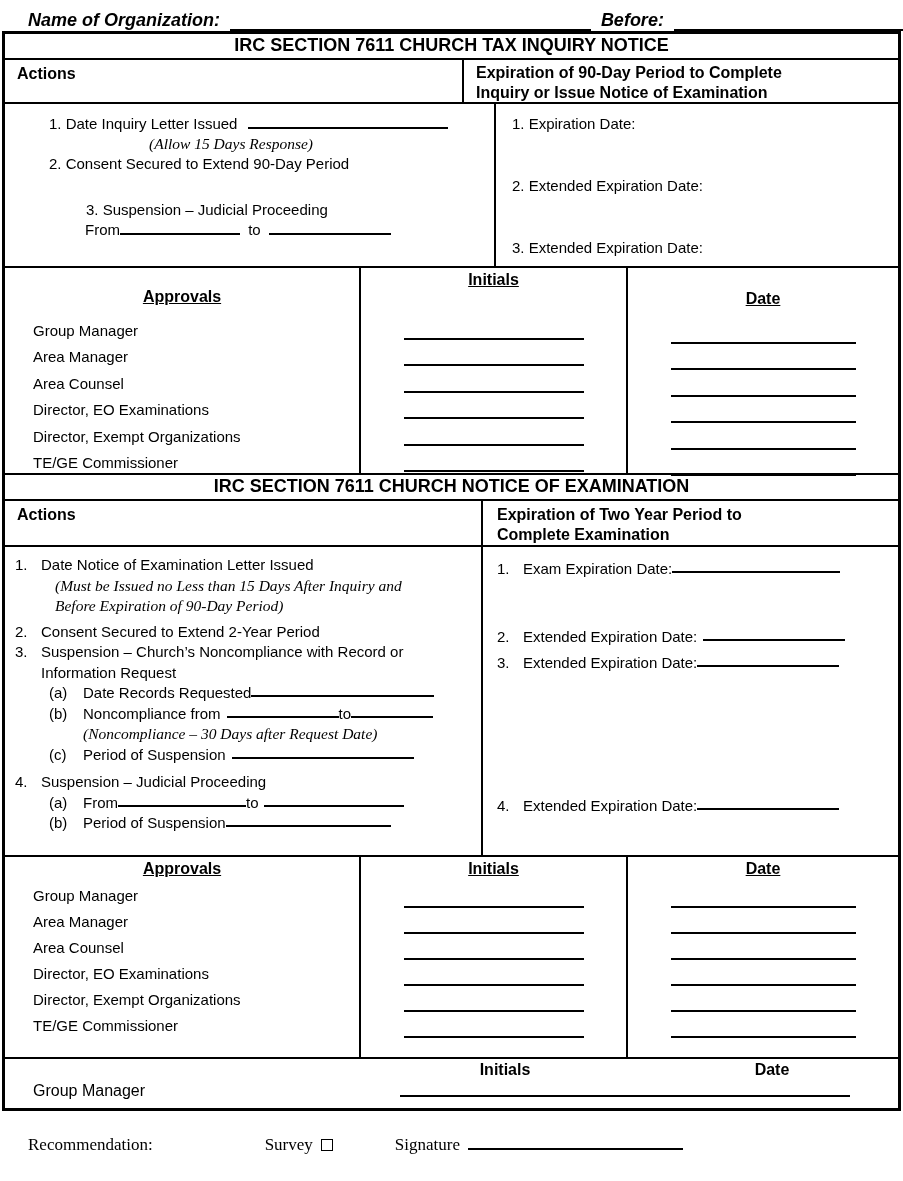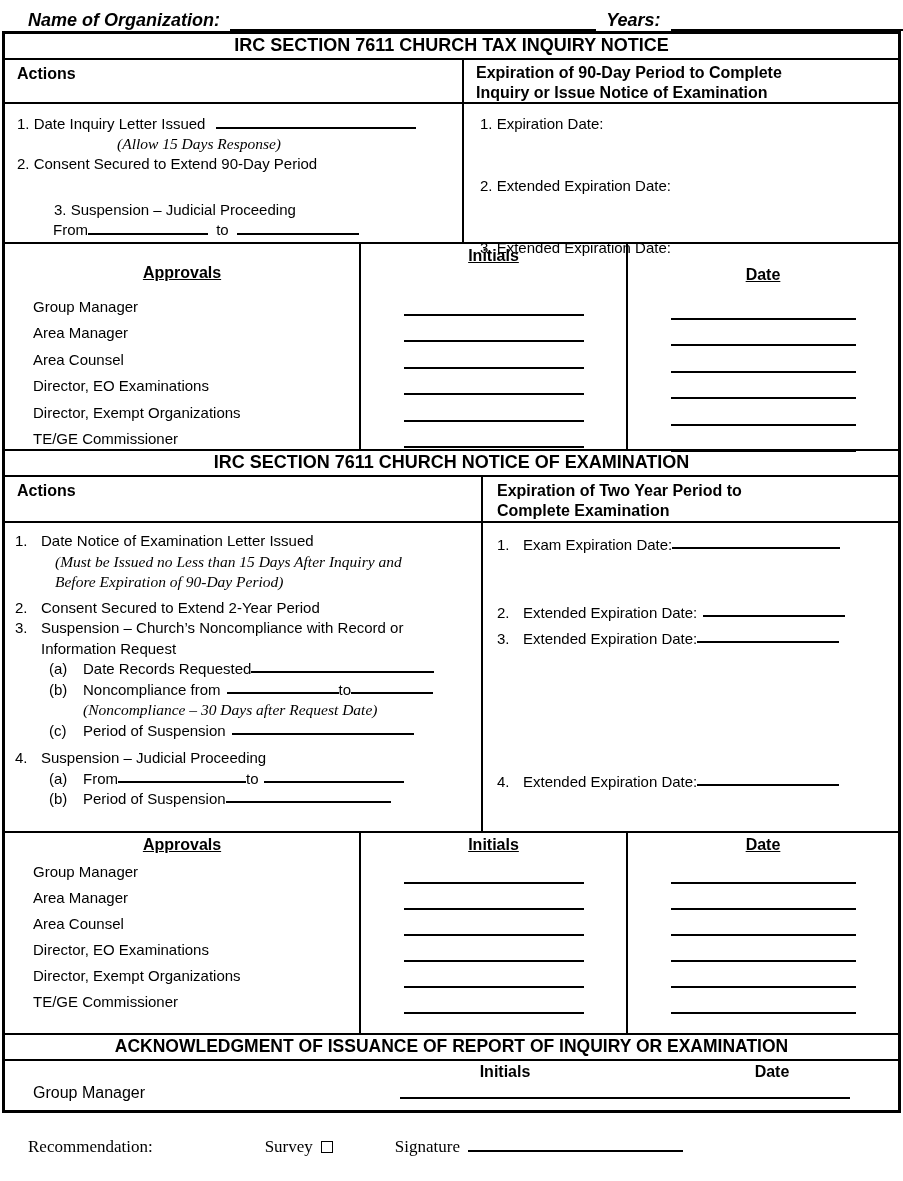--- a/index.html
+++ b/index.html
@@ -26,21 +26,21 @@
 
   .split { display:flex; }
   .c1a { width:459px; border-right:2px solid #000; }
   .c1b { flex:1; }
   .c2a { width:478px; border-right:2px solid #000; }
   .c2b { flex:1; }
 
   .hdr-cell { font-weight:bold; font-size:16px; padding:5px 0 4px 12px; }
   .hdr-wrap { width:340px; line-height:20px; }
 
-  .content1 { height:140px; }
+  .content1 { height:164px;padding-left:32px; }
   .content1 .cell { padding:10px 0 0 12px; line-height:20px; }
   .note { font-family:"Liberation Serif", serif; font-style:italic; font-size:15.5px; }
 
   .content2 { height:310px; }
   .content2 .cell { padding:8px 0 0 10px; line-height:20.5px; }
   .numrow { display:flex; }
   .num { width:26px; flex:none; }
   .subrow { display:flex; padding-left:34px; }
   .sub { width:34px; flex:none; }
 
@@ -66,21 +66,21 @@
   
   .bottomline { margin-top:24px; padding-left:28px; font-family:"Liberation Serif", serif; font-size:17px; display:flex; align-items:baseline; }
   .cb { display:inline-block; width:12px; height:12px; border:1.5px solid #000; margin-left:8px; position:relative; top:1px; }
 </style>
 </head>
 <body>
 
 <div class="topline">
   <span class="lbl">Name of Organization:</span>
   <span class="bl" style="width:378px; margin-left:10px;"></span>
-  <span class="lbl" style="margin-left:10px;">Years:</span>
+  <span class="lbl" style="margin-left:10px;">Before:</span>
   <span class="bl" style="width:240px; margin-left:10px;"></span>
 </div>
 
 <div class="form">
 
   <div class="trow sec-title">IRC SECTION 7611 CHURCH TAX INQUIRY NOTICE</div>
 
   <div class="trow split" style="height:44px;">
     <div class="c1a hdr-cell">Actions</div>
     <div class="c1b hdr-cell" style="padding-top:3px;">
@@ -306,21 +306,20 @@
         <div class="lrow" style="height:26px;">
             <span class="bl" style="width:185px;"></span>
           </div>
         <div class="lrow" style="height:26px;">
             <span class="bl" style="width:185px;"></span>
           </div>
       </div>
     </div>
   </div>
 
-  <div class="trow sec-title" style="font-size:17.5px;">ACKNOWLEDGMENT OF ISSUANCE OF REPORT OF INQUIRY OR EXAMINATION</div>
 
   <div class="trow ackrow">
     <div class="ack-ini">Initials</div>
     <div class="ack-date">Date</div>
     <div class="ack-role">Group Manager</div>
     <div class="ack-line"></div>
   </div>
 
 </div>
 

